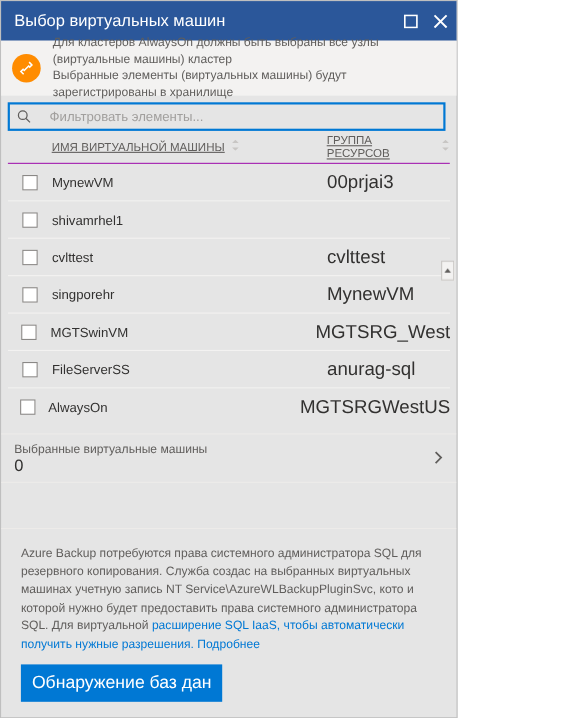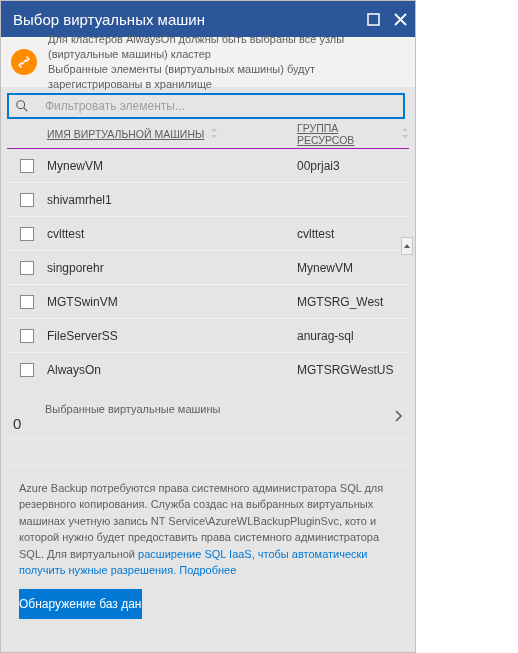--- a/index.html
+++ b/index.html
@@ -30,33 +30,33 @@
   .thead .col { display: flex; align-items: center; gap: 6px; }
   .thead .col.name { width: 250px; }
   .thead .col.group { flex: 1; }
   .sort-icon { color: #c8c6c4; }
 
   .rows { overflow-y: auto; max-height: 235px; }
   .row { display: flex; align-items: center; height: 34px; border-bottom: 1px solid #f3f2f1; }
   .row .cb { width: 40px; display: flex; justify-content: center; }
   .row .cb .box { width: 14px; height: 14px; border: 1px solid #8a8886; background: #fff; }
   .row .vm { width: 250px; font-size: 12px; color: #323130; }
-  .row .rg { flex: 1; font-size: 12px; color: #323130; }
+  .row .rg { flex: 1; font-size: 17px; color: #323130; }
 
   .selected-panel { border-top: 1px solid #edebe9; border-bottom:1px solid #edebe9; padding: 8px 10px 6px 12px; display: flex; align-items: center; margin-top: 10px; }
   .selected-panel .left { flex: 1; }
-  .selected-panel .lbl { font-size: 11px; color: #605e5c; margin-left: 32px; }
+  .selected-panel .lbl { font-size: 11px; color: #605e5c; }
   .selected-panel .count { font-size: 15px; color: #323130; }
   .selected-panel .chev { color: #605e5c; }
 
-  .footer { flex: 1; display:flex; flex-direction:column; justify-content:center; }
+  .footer { flex: 1; display:flex; flex-direction:column; justify-content:flex-end; }
   .info { font-size: 11px; color: #605e5c; line-height: 1.5; padding: 14px 14px 10px 18px; border-top: 1px solid #edebe9; margin-top: 6px; }
   .info .link { color: #0078d4; }
   .btnbar { padding: 0 0 14px 18px; }
-  .primary-btn { background: #0078d4; color: #fff; border: none; padding: 8px 0; font-size: 12px; cursor: pointer; }
+  .primary-btn { background: #0078d4; color: #fff; border: none; padding: 8px 10px; font-size: 16px; cursor: pointer; }
 
   .inner-scroll { position: relative; flex:1; display:flex; flex-direction:column; overflow:hidden; }
 </style>
 </head>
 <body>
 
 <div class="window">
 
   <div class="titlebar">
     <div class="title">Выбор виртуальных машин</div>

